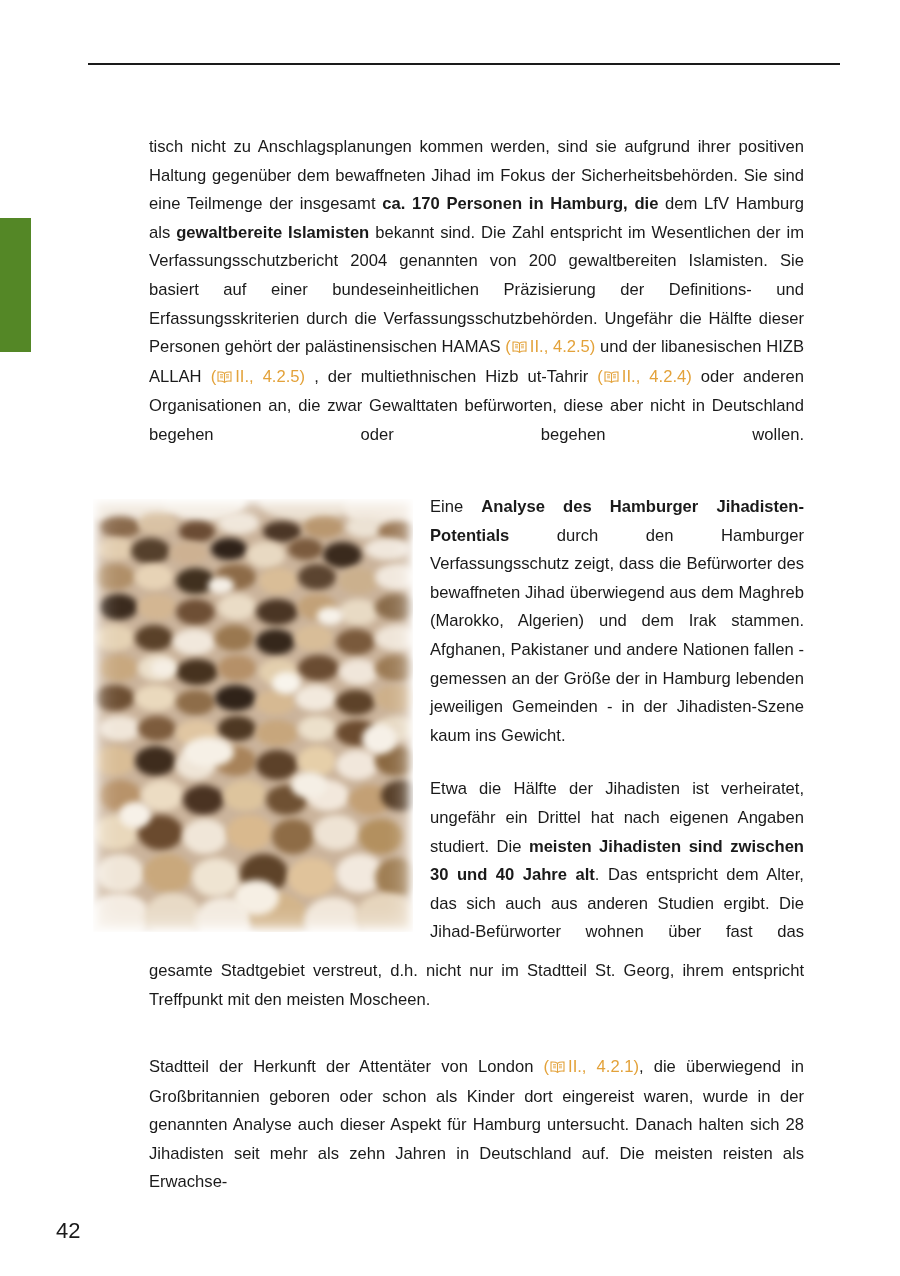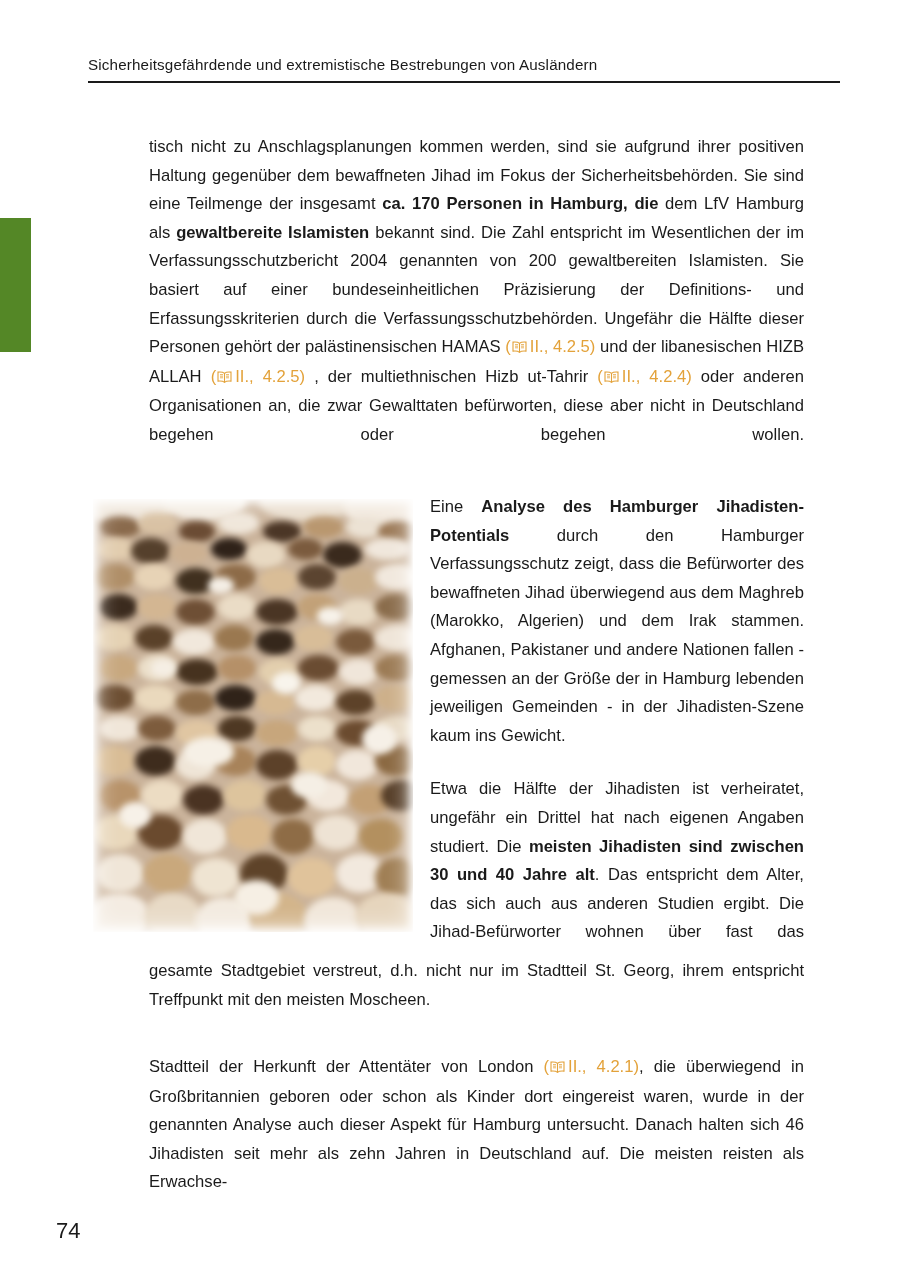--- a/index.html
+++ b/index.html
@@ -136,21 +136,20 @@
     left: 56px;
     top: 1218px;
     font-size: 22px;
     color: #1a1a1a;
   }
 </style>
 </head>
 <body>
 
 <div id="page-header">
-  <div class="header-text">Sicherheitsgefährdende und extremistische Bestrebungen von Ausländern</div>
   <div class="header-rule"></div>
 </div>
 
 <div id="chapter-tab"></div>
 
 <div class="col" id="para-top">
   <p class="force-justify"><span>tisch nicht zu Anschlagsplanungen kommen werden, sind sie aufgrund ihrer positiven Haltung gegenüber dem bewaffneten Jihad im Fokus der Sicherheitsbehörden. Sie sind eine Teilmenge der insgesamt </span><span class="b">ca. 170 Personen in Hamburg, die</span><span> dem LfV Hamburg als </span><span class="b">gewaltbereite Islamisten</span><span> bekannt sind. Die Zahl entspricht im Wesentlichen der im Verfassungsschutzbericht 2004 genannten von 200 gewaltbereiten Islamisten. Sie basiert auf einer bundeseinheitlichen Präzisierung der Definitions- und Erfassungsskriterien durch die Verfassungsschutzbehörden. Ungefähr die Hälfte dieser Personen gehört der palästinensischen HAMAS </span><span class="xref">(<span class="book-icon"><svg width="15" height="12" viewBox="0 0 15 12" aria-hidden="true">
             <path d="M7.5 2.3C6.1 1.1 4 0.8 1 1.1v9c3-0.3 5.1 0 6.5 1.2 1.4-1.2 3.5-1.5 6.5-1.2v-9c-3-0.3-5.1 0-6.5 1.2z" fill="none" stroke="#e3a23a" stroke-width="1.1"></path>
             <path d="M7.5 2.3v9" stroke="#e3a23a" stroke-width="1.1"></path>
             <path d="M3 3.6h3M3 5.2h3M3 6.8h3M9 3.6h3M9 5.2h3M9 6.8h3" stroke="#e3a23a" stroke-width="0.8"></path>
@@ -306,16 +305,16 @@
 
 <div class="col" id="para-after-image">
   <p><span>gesamte Stadtgebiet verstreut, d.h. nicht nur im Stadtteil St. Georg, ihrem entspricht Treffpunkt mit den meisten Moscheen.</span></p>
 </div>
 
 <div class="col" id="para-last">
   <p class="force-justify"><span>Stadtteil der Herkunft der Attentäter von London </span><span class="xref">(<span class="book-icon"><svg width="15" height="12" viewBox="0 0 15 12" aria-hidden="true">
             <path d="M7.5 2.3C6.1 1.1 4 0.8 1 1.1v9c3-0.3 5.1 0 6.5 1.2 1.4-1.2 3.5-1.5 6.5-1.2v-9c-3-0.3-5.1 0-6.5 1.2z" fill="none" stroke="#e3a23a" stroke-width="1.1"></path>
             <path d="M7.5 2.3v9" stroke="#e3a23a" stroke-width="1.1"></path>
             <path d="M3 3.6h3M3 5.2h3M3 6.8h3M9 3.6h3M9 5.2h3M9 6.8h3" stroke="#e3a23a" stroke-width="0.8"></path>
-          </svg></span><span>II., 4.2.1</span>)</span><span>, die überwiegend in Großbritannien geboren oder schon als Kinder dort eingereist waren, wurde in der genannten Analyse auch dieser Aspekt für Hamburg untersucht. Danach halten sich 46 Jihadisten seit mehr als zehn Jahren in Deutschland auf. Die meisten reisten als Erwachse-</span></p>
-</div>
-
-<div id="folio">74</div>
+          </svg></span><span>II., 4.2.1</span>)</span><span>, die überwiegend in Großbritannien geboren oder schon als Kinder dort eingereist waren, wurde in der genannten Analyse auch dieser Aspekt für Hamburg untersucht. Danach halten sich 28 Jihadisten seit mehr als zehn Jahren in Deutschland auf. Die meisten reisten als Erwachse-</span></p>
+</div>
+
+<div id="folio">42</div>
 
 </body></html>

